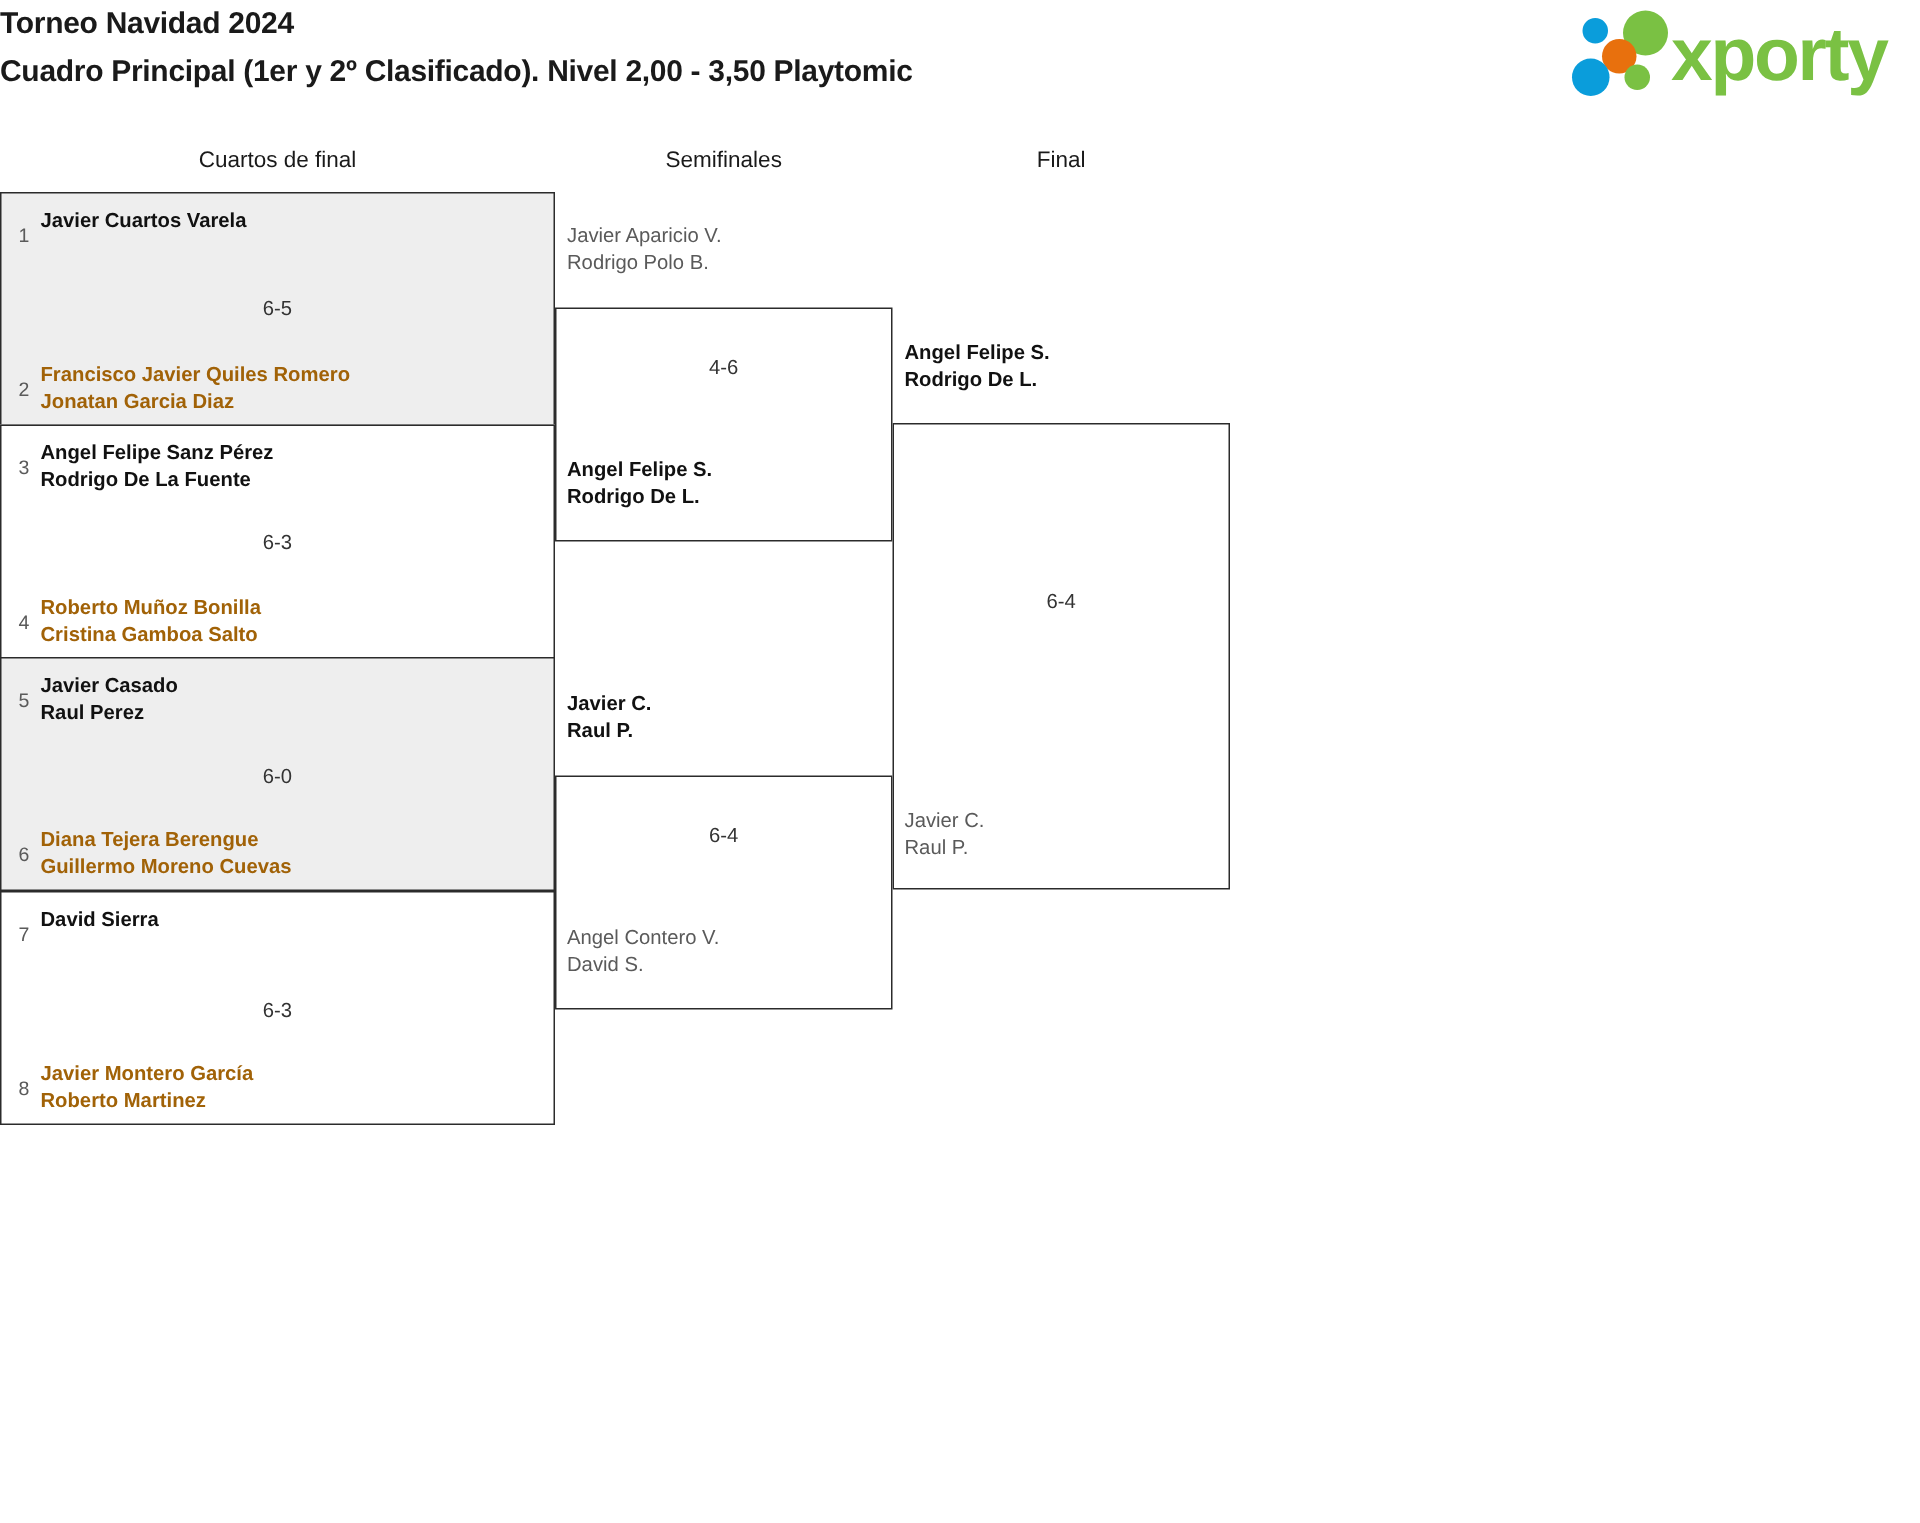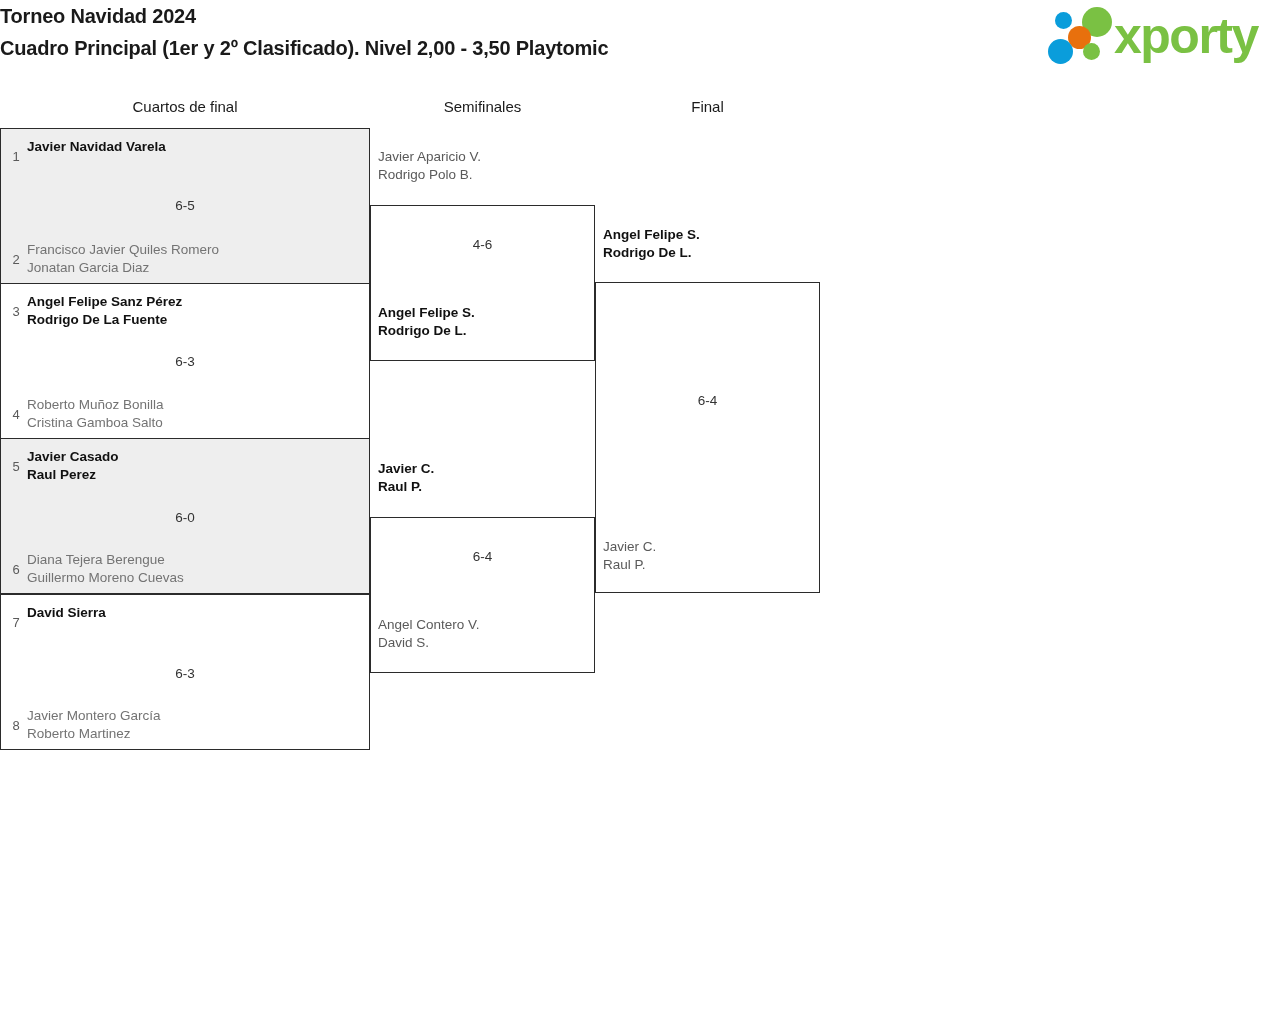--- a/index.html
+++ b/index.html
@@ -116,21 +116,21 @@
     text-align: center;
     padding-top: 1px;
   }
   .names { flex: 1 1 auto; }
   .name {
     font-size: 13.5px;
     line-height: 18px;
     white-space: nowrap;
   }
   .winner .name { font-weight: bold; color: #111111; }
-  .loser  .name { font-weight: normal; color: #737373; }   
+  .loser  .name { font-weight: bold; color: #a16207; }   
 
   
   .qf-score { position: absolute; left: 0; width: 370px; text-align: center;
               font-size: 13.5px; color: #333333; }
   .qf1-score { top: 198px; }
   .qf2-score { top: 354px; }
   .qf3-score { top: 510px; }
   .qf4-score { top: 666px; }
 
   
@@ -184,21 +184,21 @@
   <div class="round-head rh-qf">Cuartos de final</div>
   <div class="round-head rh-sf">Semifinales</div>
   <div class="round-head rh-fin">Final</div>
 
   <div class="bracket">
 
     <div class="match-box qf qf1 shaded">
       <div class="team team-top winner">
         <div class="seed">1</div>
         <div class="names">
-          <div class="name">Javier Navidad Varela</div>
+          <div class="name">Javier Cuartos Varela</div>
         </div>
       </div>
       <div class="team team-bottom loser">
         <div class="seed">2</div>
         <div class="names">
           <div class="name">Francisco Javier Quiles Romero</div>
           <div class="name">Jonatan Garcia Diaz</div>
         </div>
       </div>
     </div>

